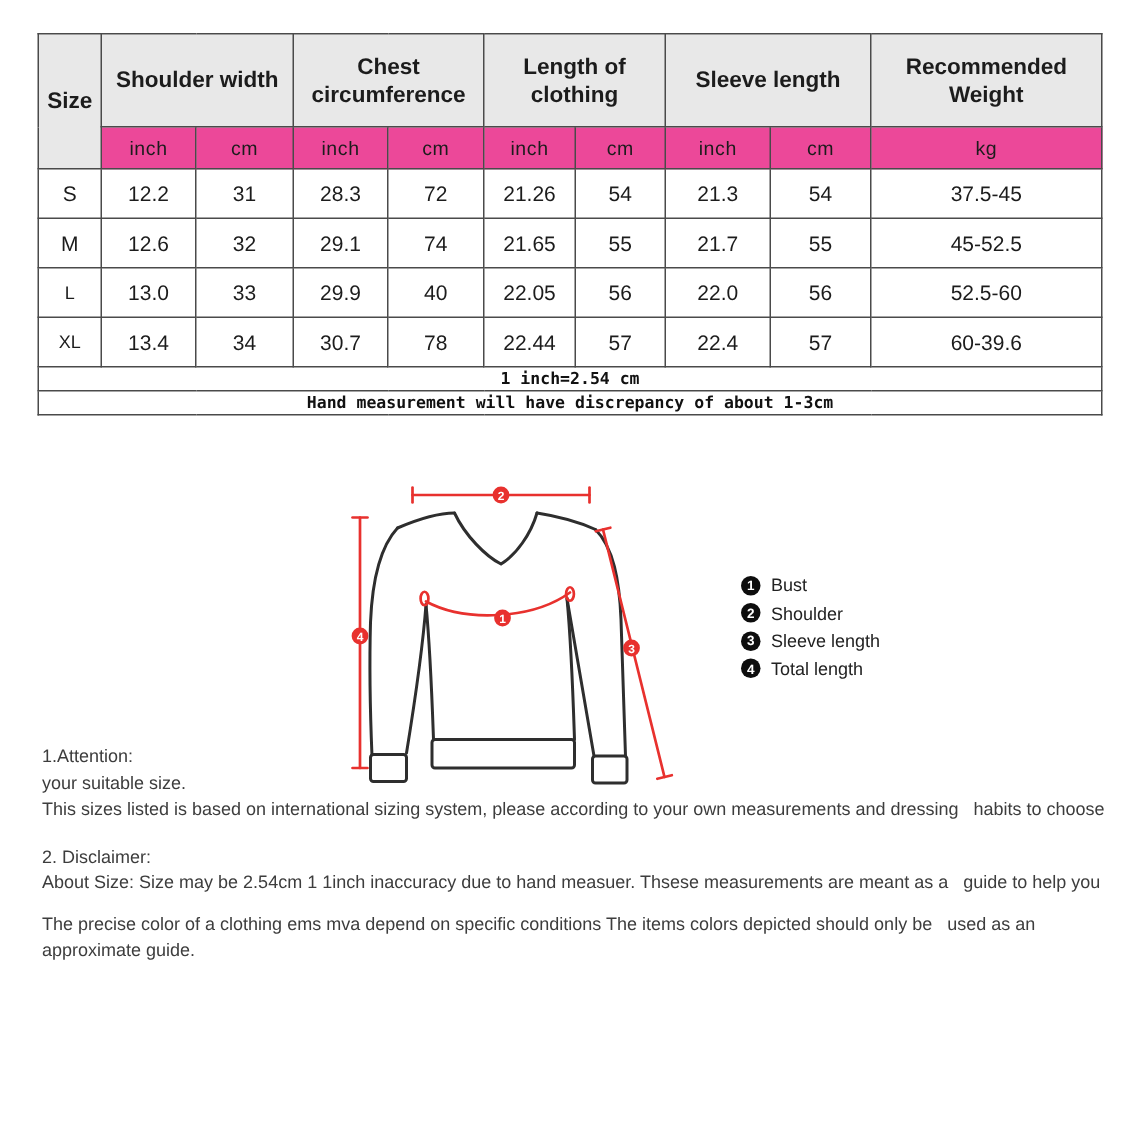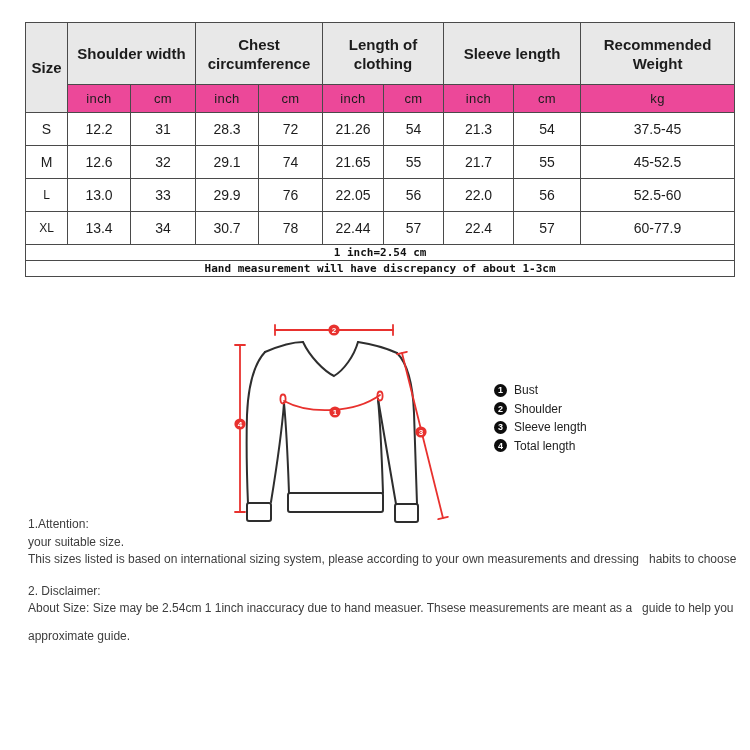--- a/index.html
+++ b/index.html
@@ -25,21 +25,21 @@
   
   .diagram{position:absolute;left:225px;top:315px;width:260px;height:215px;}
   .legend{position:absolute;left:494px;top:381px;}
   .legend-item{display:flex;align-items:center;height:18.5px;}
   .lgd-num{display:inline-flex;align-items:center;justify-content:center;width:13px;height:13px;
            border-radius:50%;background:#0d0d0d;color:#fff;font-size:9px;font-weight:bold;
            margin-right:7px;flex:0 0 13px;}
   .lgd-label{font-size:12px;color:#222;}
 
   
-  .info{position:absolute;left:28px;top:516px;width:712px;}
+  .info{position:absolute;left:28px;top:496px;width:712px;}
   .tline{white-space:pre;font-size:12px;line-height:17.5px;color:#3d3d3d;}
   .section{margin:0;}
   .sec-1{margin-bottom:14px;}
   .sec-2{margin-bottom:10px;}
   .sec-3{margin-bottom:9px;}
 
   svg text.mnum{font-family:"Liberation Sans",sans-serif;font-size:8px;font-weight:bold;fill:#fff;}
 </style>
 </head>
 <body>
@@ -102,38 +102,38 @@
         <td>55</td>
         <td>21.7</td>
         <td>55</td>
         <td>45-52.5</td>
       </tr>
       <tr class="dr">
         <td class="c-size sm">L</td>
         <td>13.0</td>
         <td>33</td>
         <td>29.9</td>
-        <td>76</td>
+        <td>40</td>
         <td>22.05</td>
         <td>56</td>
         <td>22.0</td>
         <td>56</td>
         <td>52.5-60</td>
       </tr>
       <tr class="dr">
         <td class="c-size sm">XL</td>
         <td>13.4</td>
         <td>34</td>
         <td>30.7</td>
         <td>78</td>
         <td>22.44</td>
         <td>57</td>
         <td>22.4</td>
         <td>57</td>
-        <td>60-77.9</td>
+        <td>60-39.6</td>
       </tr>
 
       <tr class="nr">
         <td colspan="10">1 inch=2.54 cm</td>
       </tr>
       <tr class="nr">
         <td colspan="10">Hand measurement will have discrepancy of about 1-3cm</td>
       </tr>
     </tbody>
   </table>
@@ -219,17 +219,18 @@
     <div class="section sec-1">
       <div class="tline">1.Attention:</div>
       <div class="tline">your suitable size.</div>
       <div class="tline">This sizes listed is based on international sizing system, please according to your own measurements and dressing   habits to choose</div>
     </div>
     <div class="section sec-2">
       <div class="tline">2. Disclaimer:</div>
       <div class="tline">About Size: Size may be 2.54cm 1 1inch inaccuracy due to hand measuer. Thsese measurements are meant as a   guide to help you</div>
     </div>
     <div class="section sec-3">
+      <div class="tline">The precise color of a clothing ems mva depend on specific conditions The items colors depicted should only be   used as an</div>
       <div class="tline">approximate guide.</div>
     </div>
   </div>
 
 </div>
 
 </body></html>

